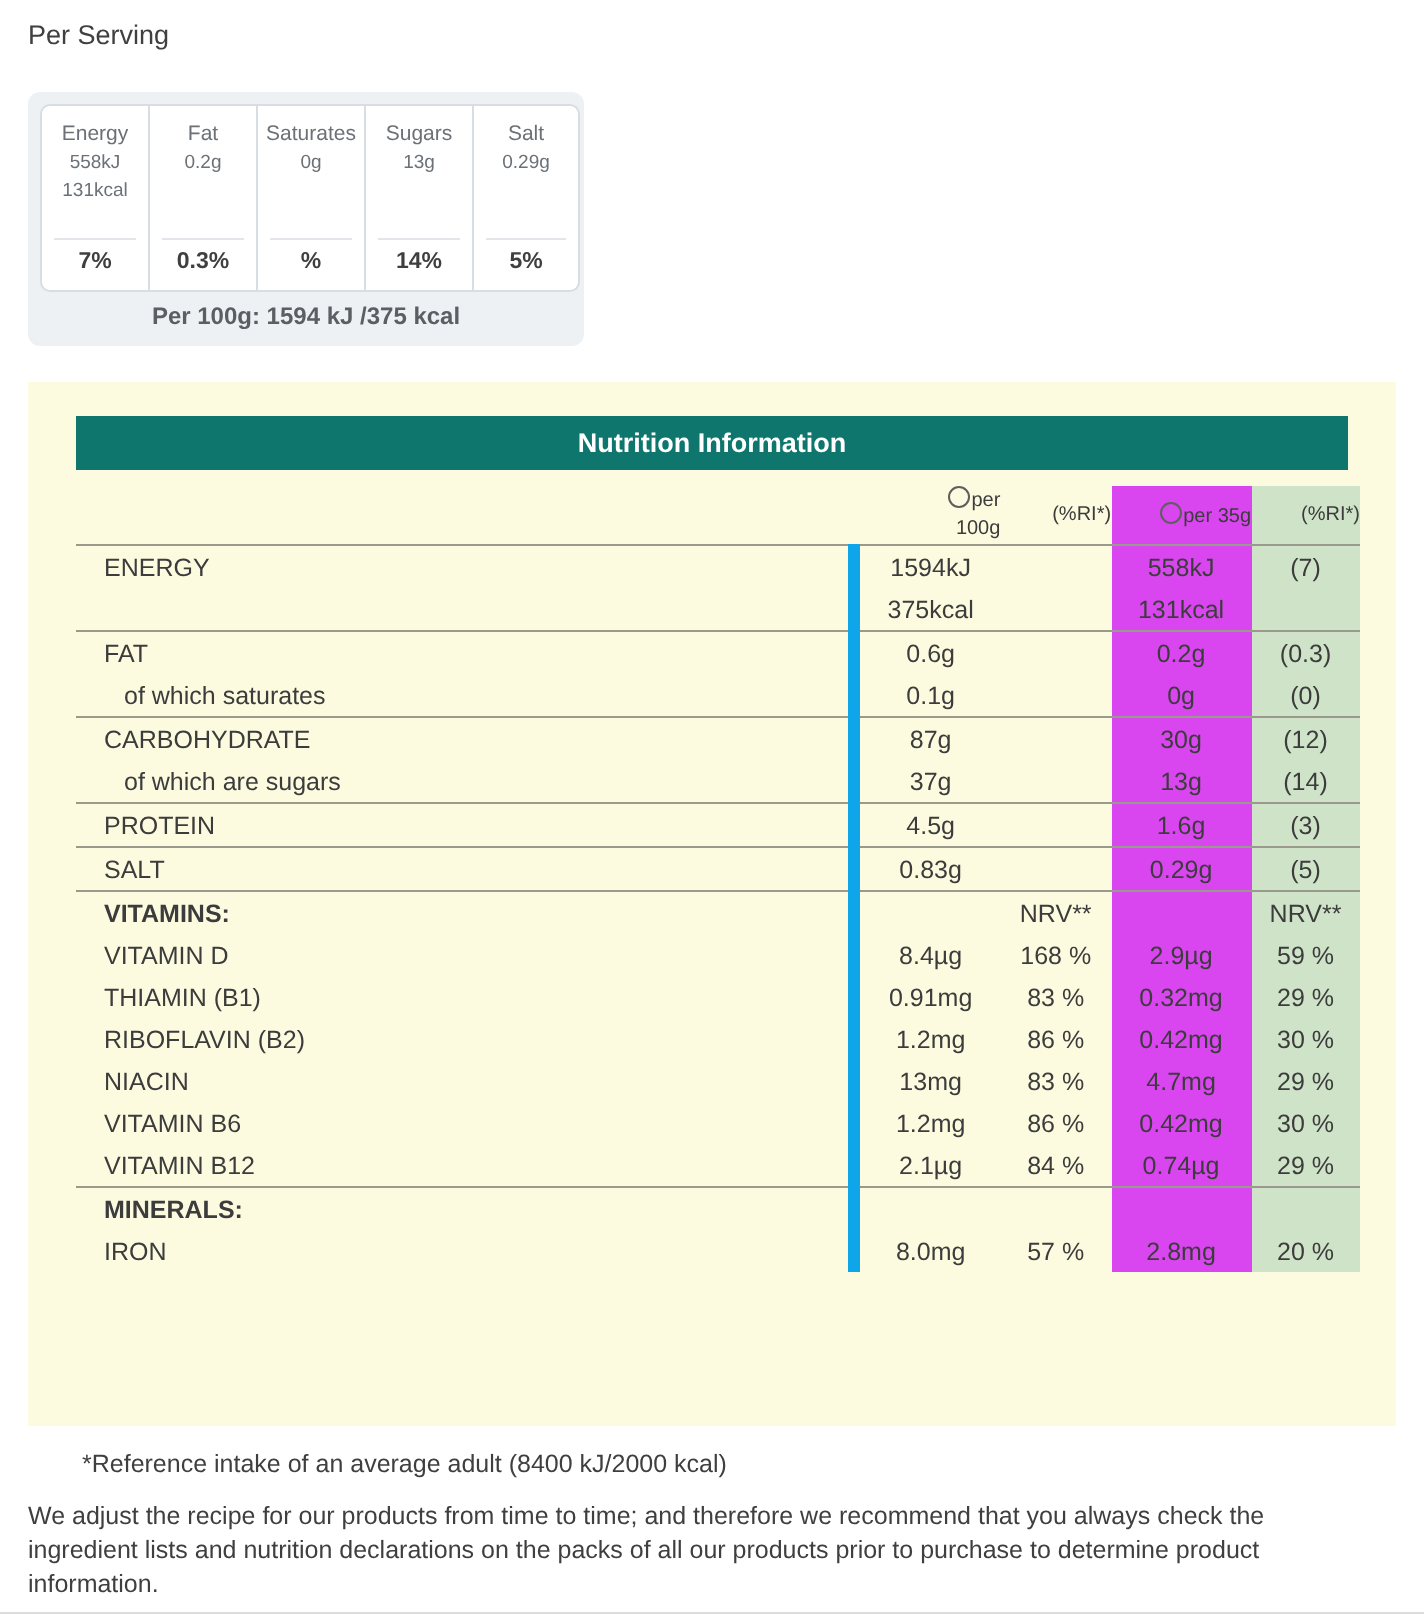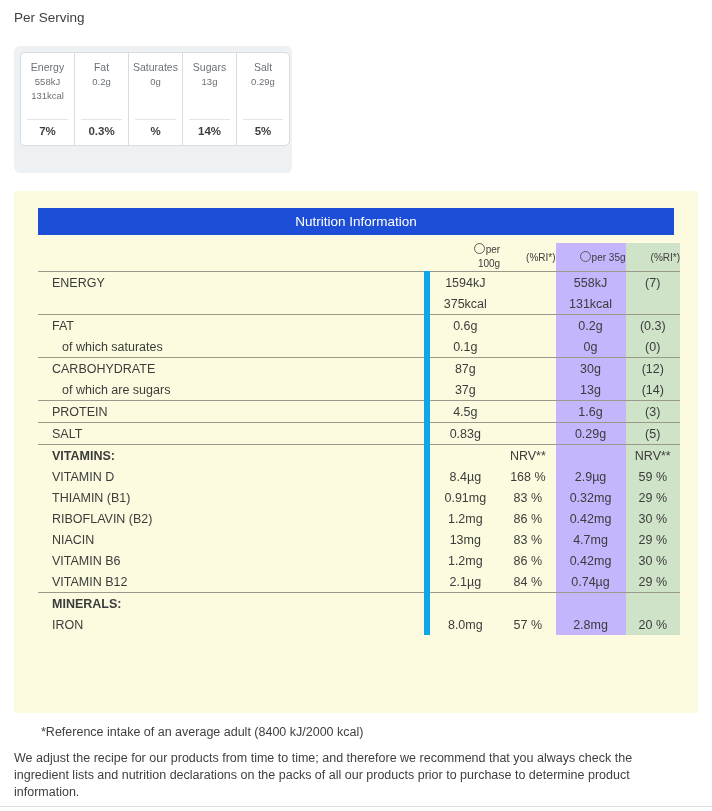--- a/index.html
+++ b/index.html
@@ -108,23 +108,23 @@
     height: 522px;
     background: #fcfbdf;
     box-sizing: border-box;
   }
   .nutri-header {
     position: absolute;
     left: 24px;
     top: 17px;
     width: 636px;
     height: 27px;
-    background: #1d4ed8;
+    background: #0f766e;
     color: #ffffff;
-    font-weight: normal;
+    font-weight: bold;
     font-size: 13.5px;
     text-align: center;
     line-height: 27px;
   }
 
   table.nutri {
     position: absolute;
     left: 24px;
     top: 52px;
     width: 642px;
@@ -133,21 +133,21 @@
     color: #3c3c3c;
   }
   table.nutri td {
     padding: 0;
     vertical-align: middle;
     height: 21px;
   }
   .c-name { width: 385px; padding-left: 14px !important; }
   .c-v1 { width: 72px; text-align: center; }
   .c-p1 { width: 57px; text-align: center; }
-  .c-v2 { width: 72px; text-align: center; background: #c4b5fd; margin-left: 40px; }
+  .c-v2 { width: 72px; text-align: center; background: #d946ef; margin-left: 40px; }
   .c-p2 { width: 56px; text-align: center; background: #cfe3c8; }
 
   .hdr td { height: 34px; vertical-align: bottom; padding-bottom: 2px; }
   .hdr .c-name { border: none; }
   .hdr-cell { font-size: 10px; text-align: right; }
   .radio {
     display: inline-block;
     width: 11px;
     height: 11px;
     border: 1.5px solid #5e5e5e;
@@ -229,20 +229,21 @@
         <div class="tl-divider"></div>
         <div class="tl-pct">14%</div>
       </div>
       <div class="tl-box">
         <div class="tl-name">Salt</div>
         <div class="tl-val">0.29g</div>
         <div class="tl-divider"></div>
         <div class="tl-pct">5%</div>
       </div>
     </div>
+    <div class="tl-footer">Per 100g: 1594 kJ /375 kcal</div>
   </div>
 
   <div class="nutri-card">
     <div class="nutri-header">Nutrition Information</div>
 
     <table class="nutri">
       <tbody>
         <tr class="hdr">
           <td class="c-name"></td>
           <td class="c-v1">

